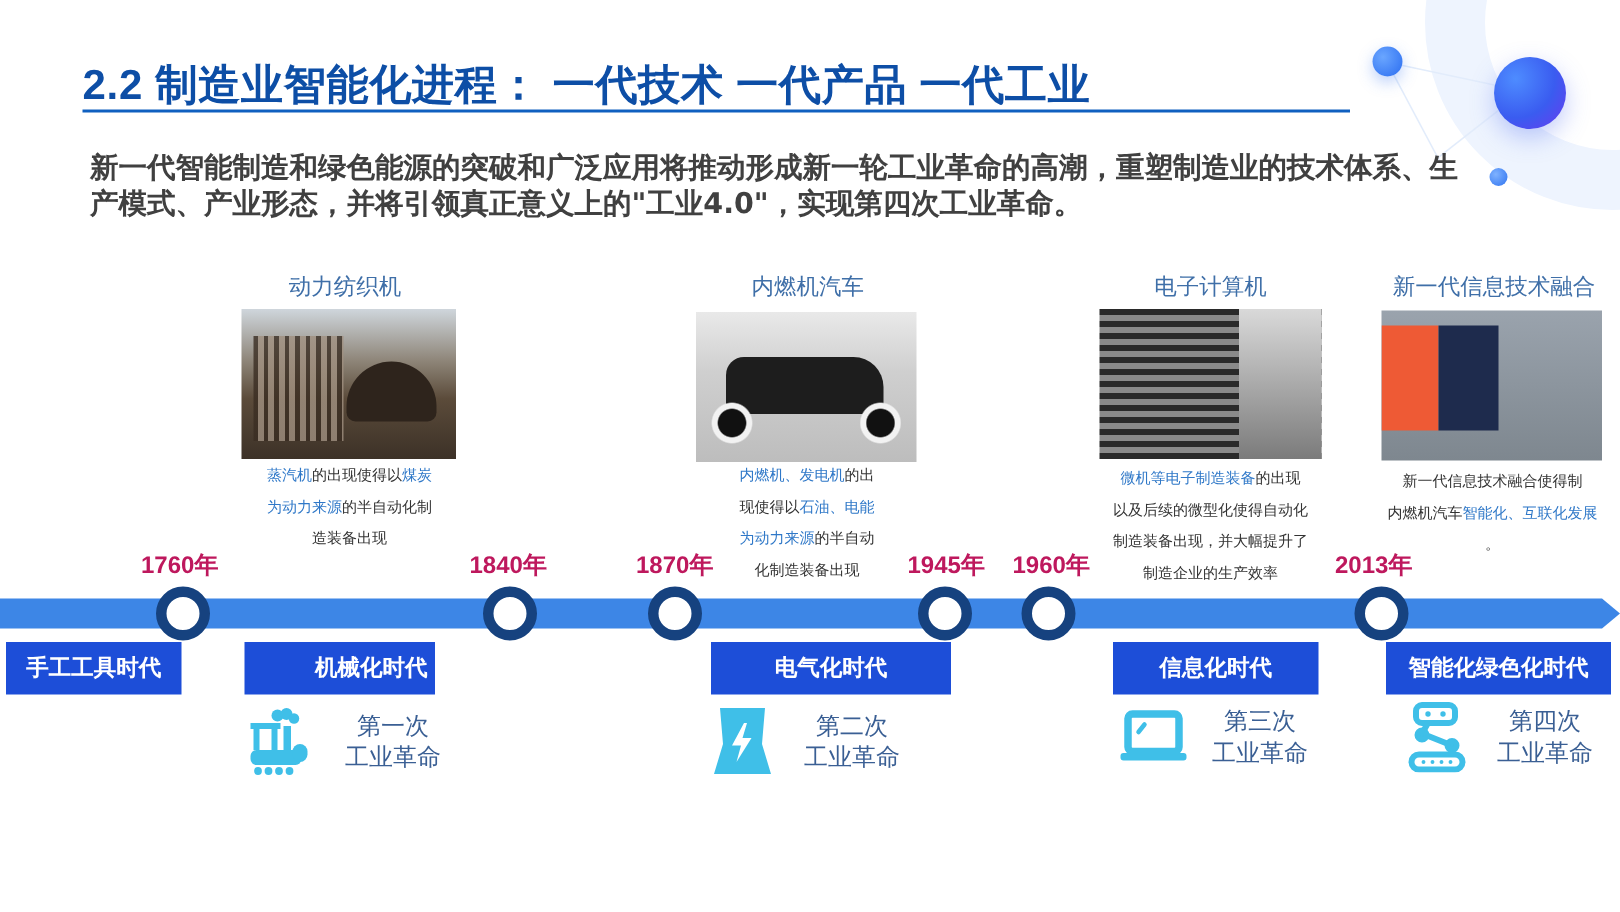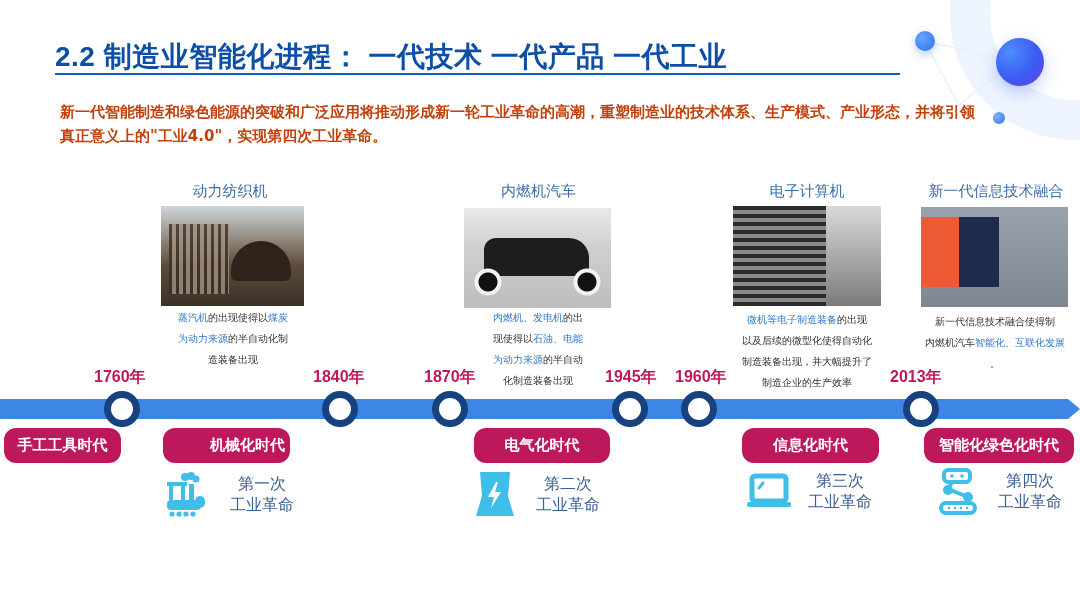--- a/index.html
+++ b/index.html
@@ -12,21 +12,21 @@
   .deco-line { position: absolute; height: 1px; background: #e2ecfb; transform-origin: 0 0; }
   .ball { position: absolute; border-radius: 50%; }
   .ball-small { left: 915px; top: 31px; width: 20px; height: 20px; background: radial-gradient(circle at 35% 35%, #6aa6ff, #2a6cf0); box-shadow: 0 4px 10px rgba(60,120,240,0.35); }
   .ball-big { left: 996px; top: 38px; width: 48px; height: 48px; background: radial-gradient(circle at 30% 30%, #4e8cff, #3a5cf0 55%, #6a3af0); box-shadow: 0 6px 16px rgba(80,110,240,0.35); }
   .ball-tiny { left: 993px; top: 112px; width: 12px; height: 12px; background: radial-gradient(circle at 35% 35%, #7fb2ff, #2f73f0); }
 
   
   .title { position: absolute; left: 55px; top: 38px; font-size: 28px; font-weight: bold; color: #0d4ea6; letter-spacing: 0.5px; font-family: "Liberation Sans", "DejaVu Sans", sans-serif; white-space: nowrap; }
   .title-rule { position: absolute; left: 55px; top: 73px; width: 845px; height: 2px; background: #1060c0; }
 
-  .intro { position: absolute; left: 60px; top: 100px; width: 920px; font-size: 15px; font-weight: bold; color: #c2410c; line-height: 24px; }
+  .intro { position: absolute; left: 60px; top: 100px; width: 920px; font-size: 19px; font-weight: bold; color: #404040; line-height: 24px; }
 
   
   .card-title { position: absolute; font-size: 15px; color: #3f6fa8; text-align: center; white-space: nowrap; }
   .photo { position: absolute; overflow: hidden; }
   .desc { position: absolute; font-size: 10px; font-weight: normal; color: #333; line-height: 21px; text-align: center; }
   .hl { color: #2f78c8; }
 
   .ph-loom { background: linear-gradient(180deg, #cfd6dc 0%, #8d8477 35%, #5b4b3a 60%, #3c3127 100%); }
   .ph-loom::before { content: ""; position: absolute; left: 8px; top: 18px; width: 60px; height: 70px; background: repeating-linear-gradient(90deg, #3a2d22 0 3px, #a09080 3px 7px); opacity: .8; }
   .ph-loom::after { content: ""; position: absolute; left: 70px; top: 35px; width: 60px; height: 40px; border-radius: 30px 30px 6px 6px; background: #2e241c; }
@@ -40,21 +40,21 @@
   .ph-cnc { background: linear-gradient(180deg, #9aa3ad 0%, #7e878f 100%); }
   .ph-cnc::before { content: ""; position: absolute; left: 0; top: 10px; width: 38px; height: 70px; background: #ee5a35; }
   .ph-cnc::after { content: ""; position: absolute; left: 38px; top: 10px; width: 40px; height: 70px; background: #1e2b4d; }
 
   
   .bar { position: absolute; left: 0; top: 399px; width: 1068px; height: 20px; background: #3d86e6; }
   .bar-arrow { position: absolute; left: 1068px; top: 399px; width: 0; height: 0; border-top: 10px solid transparent; border-bottom: 10px solid transparent; border-left: 12px solid #3d86e6; }
   .node { position: absolute; top: 391px; width: 36px; height: 36px; border-radius: 50%; background: #fff; border: 7px solid #16427f; }
   .year { position: absolute; top: 367px; font-size: 16px; font-weight: bold; color: #be185d; white-space: nowrap; font-family: "Liberation Sans", "DejaVu Sans", sans-serif; }
 
-  .era { position: absolute; top: 428px; height: 35px; background: #be185d; color: #fff; font-size: 15px; font-weight: bold; display: flex; align-items: center; justify-content: center; white-space: nowrap; border-radius: 12px; }
+  .era { position: absolute; top: 428px; height: 35px; background: #1d4ed8; color: #fff; font-size: 15px; font-weight: bold; display: flex; align-items: center; justify-content: center; white-space: nowrap; border-radius: 0; }
 
   .rev { position: absolute; font-size: 16px; color: #3a5f94; line-height: 21px; text-align: center; white-space: nowrap; }
   .rev-icon { position: absolute; }
 </style>
 </head>
 <body>
 
 <div class="deco-ring"></div>
 <div class="deco-line" style="left:925px;top:41px;width:95px;transform:rotate(12deg);"></div>
 <div class="deco-line" style="left:925px;top:41px;width:75px;transform:rotate(62deg);"></div>
@@ -113,21 +113,21 @@
 
 <div class="node" style="left:104px;"></div>
 <div class="node" style="left:322px;"></div>
 <div class="node" style="left:432px;"></div>
 <div class="node" style="left:612px;"></div>
 <div class="node" style="left:681px;"></div>
 <div class="node" style="left:903px;"></div>
 
 <div class="era" style="left:4px;width:117px;">手工工具时代</div>
 <div class="era" style="left:163px;width:127px;padding-left:42px;">机械化时代</div>
-<div class="era" style="left:474px;width:136px;text-align:right;">电气化时代</div>
+<div class="era" style="left:474px;width:160px;text-align:right;">电气化时代</div>
 <div class="era" style="left:742px;width:137px;text-align:right;">信息化时代</div>
 <div class="era" style="left:924px;width:150px;">智能化绿色化时代</div>
 
 <div class="rev-icon" style="left:165px;top:472px;width:44px;height:46px;">
   <svg width="44" height="46" viewBox="0 0 44 46">
     <g fill="#3fbfe8">
       <circle cx="20" cy="5" r="4"></circle>
         <circle cx="26" cy="4" r="4"></circle>
         <circle cx="31" cy="7" r="3.5"></circle>
       <rect x="2" y="10" width="20" height="4"></rect>

